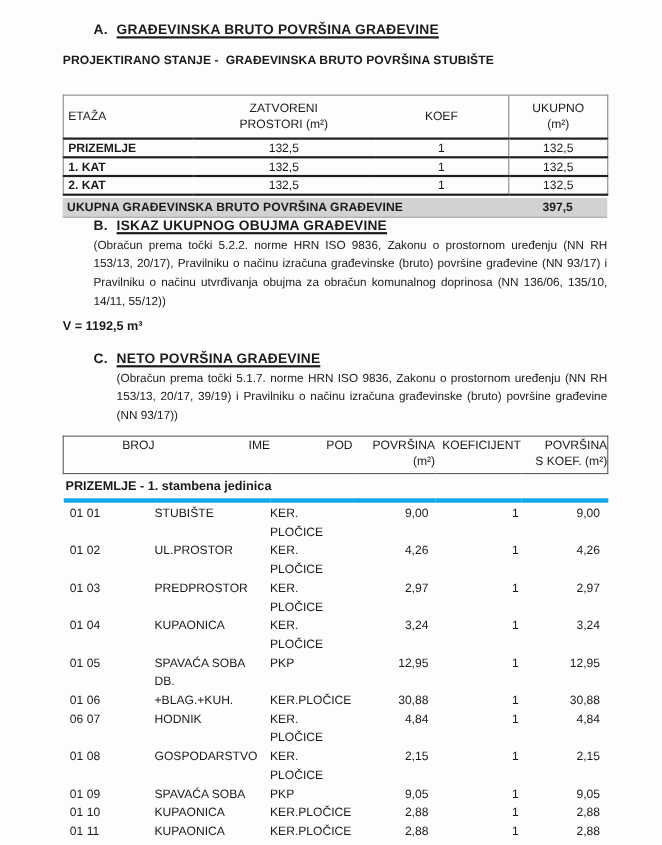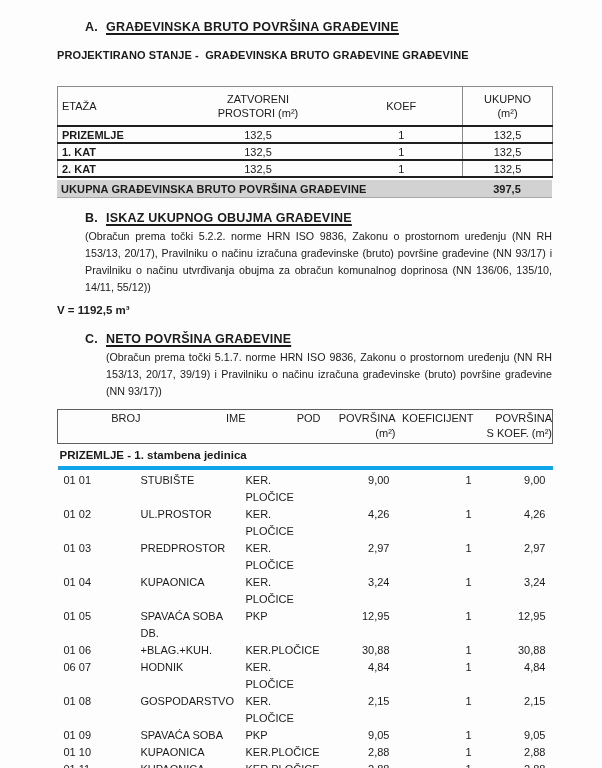--- a/index.html
+++ b/index.html
@@ -72,21 +72,21 @@
 </style>
 </head>
 <body>
 
 <div class="page">
 
   <div class="h-section">
     <span class="letter">A.</span><span class="u">GRAĐEVINSKA BRUTO POVRŠINA GRAĐEVINE</span>
   </div>
 
-  <div class="subtitle">PROJEKTIRANO STANJE -  GRAĐEVINSKA BRUTO GRAĐEVINE GRAĐEVINE</div>
+  <div class="subtitle">PROJEKTIRANO STANJE -  GRAĐEVINSKA BRUTO POVRŠINA STUBIŠTE</div>
 
   <div class="t1-wrap">
     <table class="t1">
       <colgroup>
           <col style="width:118px">
           <col style="width:165px">
           <col style="width:122px">
           <col style="width:90px">
         </colgroup>
       <thead>
@@ -119,21 +119,21 @@
           <td class="c-ukupno v-sep">132,5</td>
         </tr>
       </tbody>
     </table>
     <div class="t1-total">
       <span class="lbl">UKUPNA GRAĐEVINSKA BRUTO POVRŠINA GRAĐEVINE</span>
       <span class="val">397,5</span>
     </div>
   </div>
 
-  <div class="h-section" style="margin-top:13px;">
+  <div class="h-section" style="">
     <span class="letter">B.</span><span class="u">ISKAZ UKUPNOG OBUJMA GRAĐEVINE</span>
   </div>
   <div class="para para-b">(Obračun prema točki 5.2.2. norme HRN ISO 9836, Zakonu o prostornom uređenju (NN RH 153/13, 20/17), Pravilniku o načinu izračuna građevinske (bruto) površine građevine (NN 93/17) i Pravilniku o načinu utvrđivanja obujma za obračun komunalnog doprinosa (NN 136/06, 135/10, 14/11, 55/12))</div>
 
   <div class="volume">V = 1192,5 m³</div>
 
   <div class="h-section" style="margin-top:16px;">
     <span class="letter">C.</span><span class="u">NETO POVRŠINA GRAĐEVINE</span>
   </div>
   <div class="para para-c">(Obračun prema točki 5.1.7. norme HRN ISO 9836, Zakonu o prostornom uređenju (NN RH 153/13, 20/17, 39/19) i Pravilniku o načinu izračuna građevinske (bruto) površine građevine (NN 93/17))</div>

